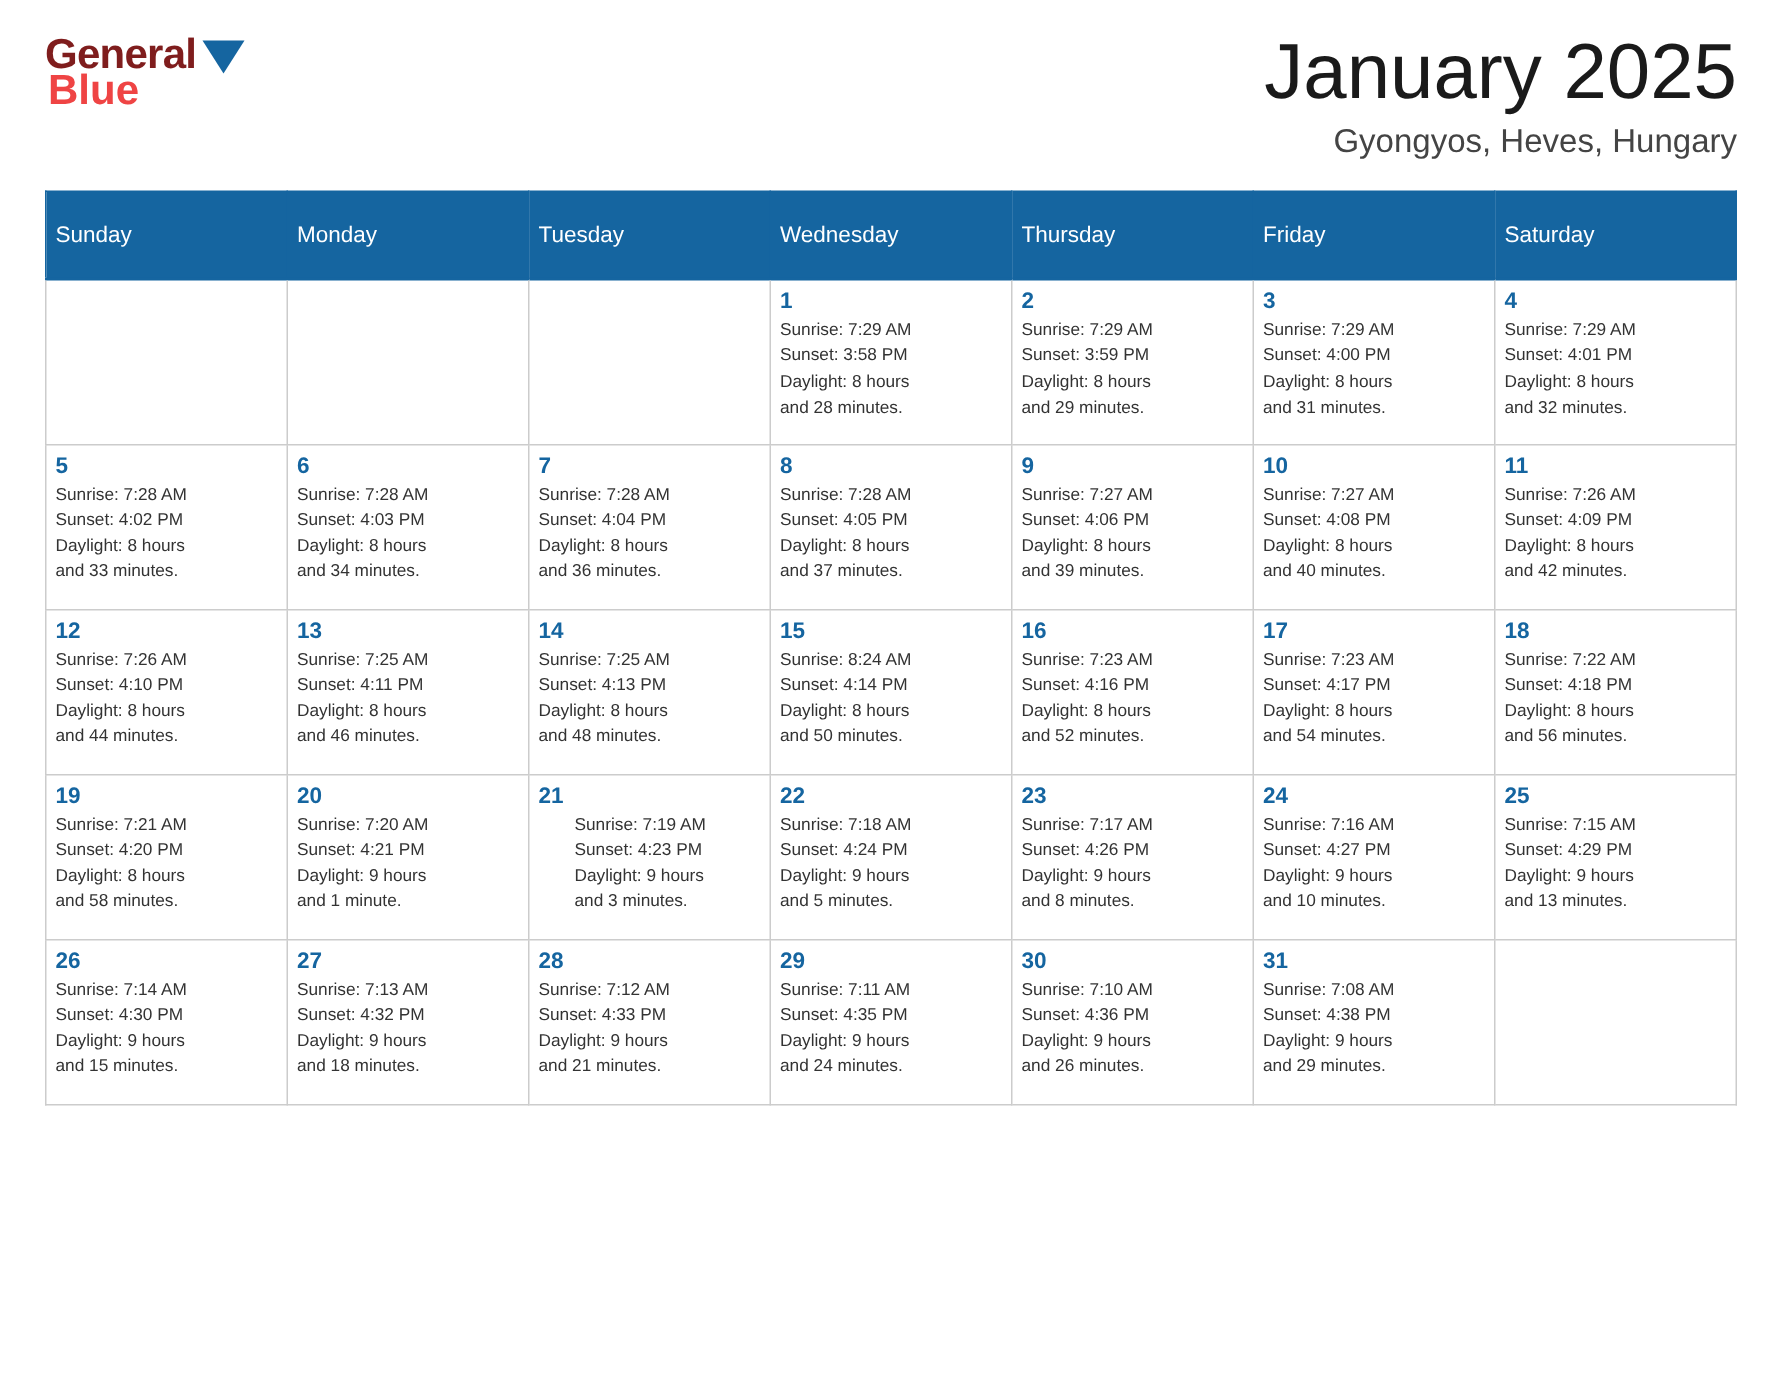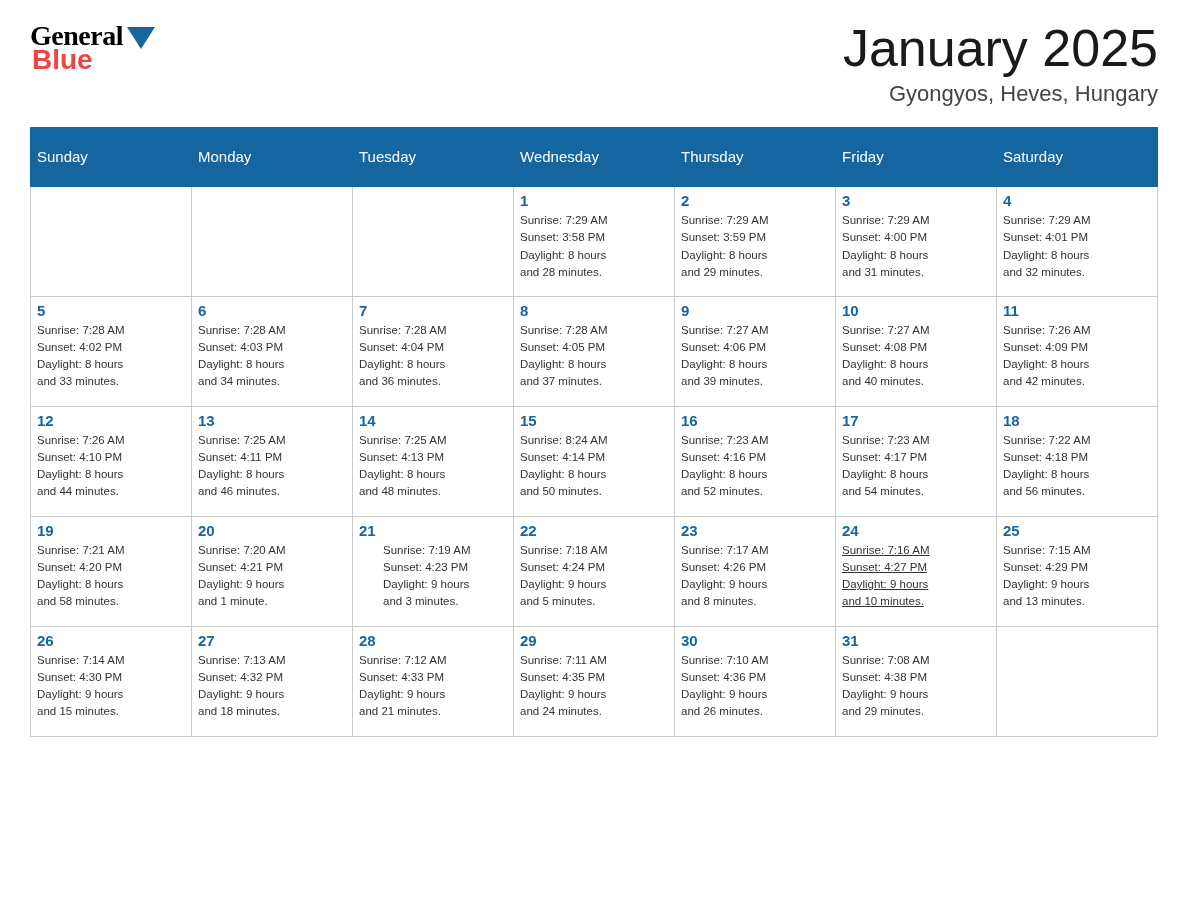--- a/index.html
+++ b/index.html
@@ -23,23 +23,22 @@
       flex-direction: column;
       align-items: flex-start;
     }
     .logo-top {
       display: flex;
       align-items: center;
     }
     .logo-general {
       font-size: 28px;
       font-weight: bold;
-      color: #000000;
+      color: #7f1d1d;
       letter-spacing: -0.5px;
-      font-family: Liberation Serif, serif;
     }
     .logo-arrow {
       width: 0;
       height: 0;
       border-left: 14px solid transparent;
       border-right: 14px solid transparent;
       border-top: 22px solid #1565a0;
       margin-left: 4px;
       margin-top: 4px;
     }
@@ -302,21 +301,21 @@
         </td>
         <td>
           <span class="day-number">23</span>
           <div class="day-info" style="white-space: pre-line;">Sunrise: 7:17 AM
 Sunset: 4:26 PM
 Daylight: 9 hours
 and 8 minutes.</div>
         </td>
         <td>
           <span class="day-number">24</span>
-          <div class="day-info" style="white-space: pre-line; text-decoration: underline;">Sunrise: 7:16 AM
+          <div class="day-info" style="white-space: pre-line;">Sunrise: 7:16 AM
 Sunset: 4:27 PM
 Daylight: 9 hours
 and 10 minutes.</div>
         </td>
         <td>
           <span class="day-number">25</span>
           <div class="day-info" style="white-space: pre-line;">Sunrise: 7:15 AM
 Sunset: 4:29 PM
 Daylight: 9 hours
 and 13 minutes.</div>

